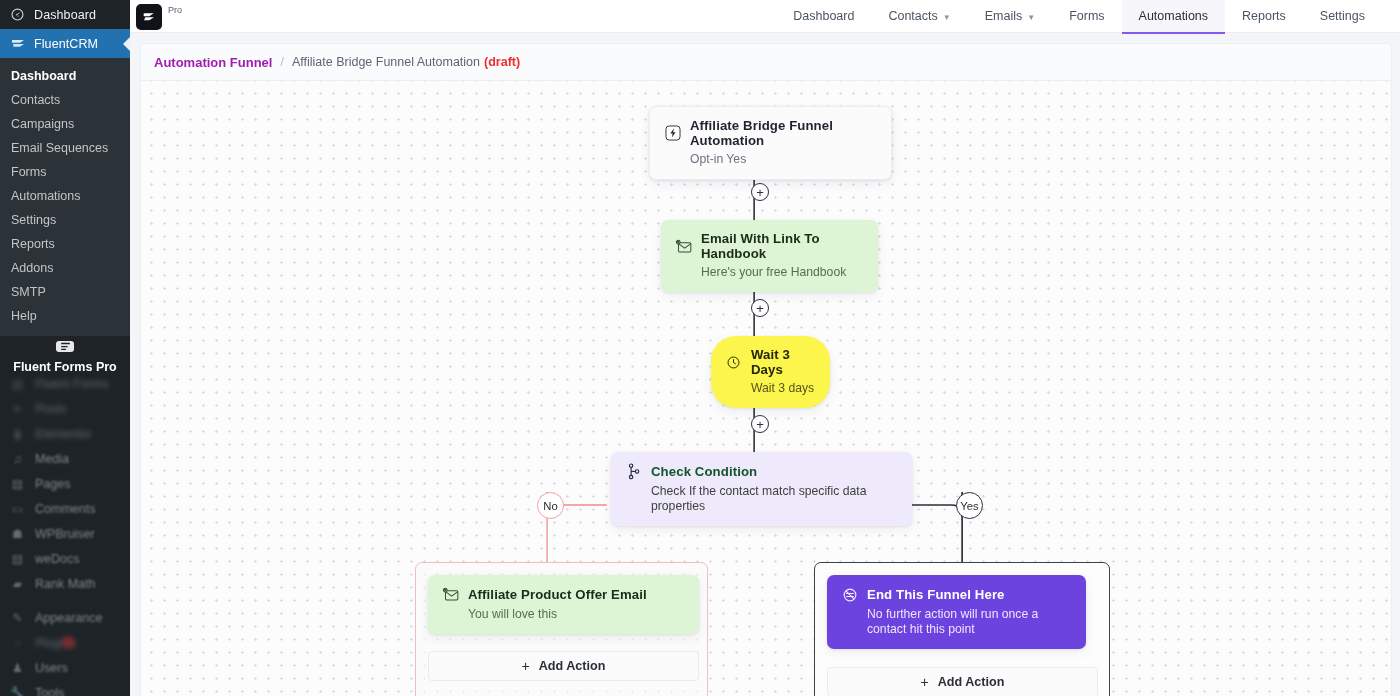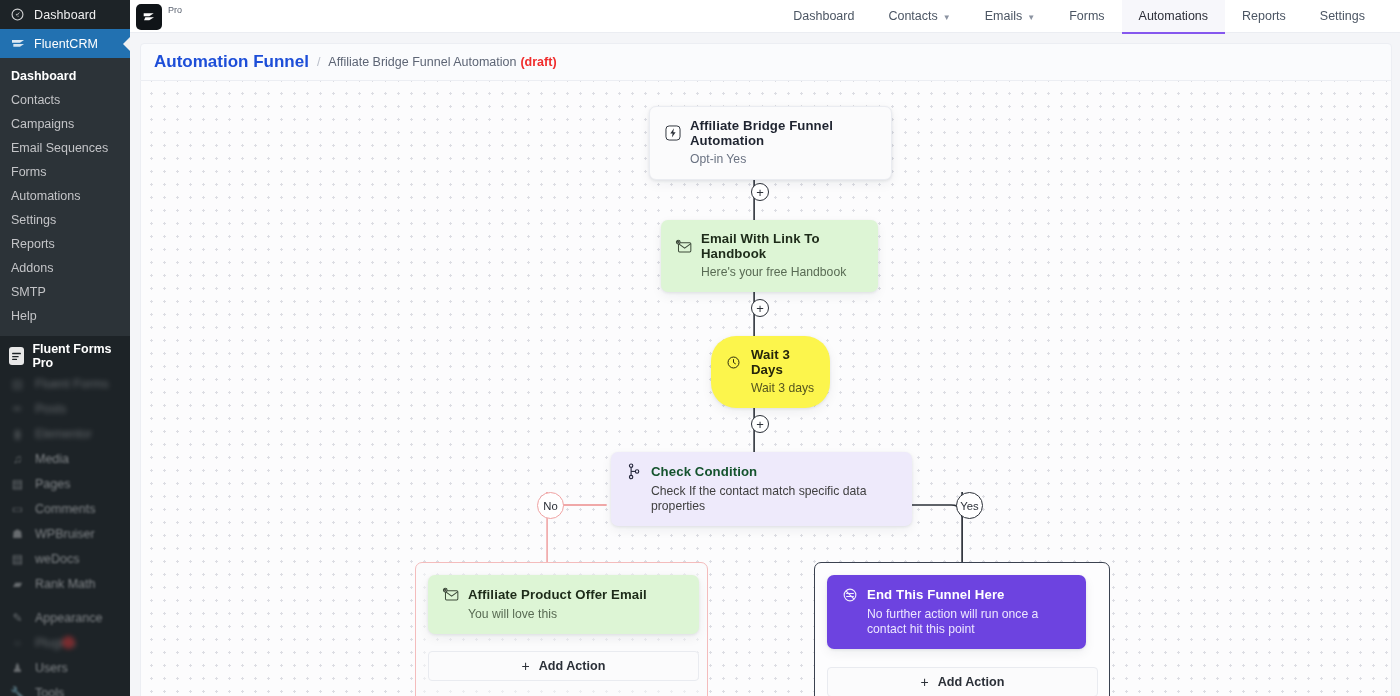--- a/index.html
+++ b/index.html
@@ -47,20 +47,21 @@
   .blur1 { filter: blur(2.6px); opacity: .5; }
   .blur2 { filter: blur(1.1px); opacity: .72; }
   .wp-badge-dot {
     position: absolute; left: 62px; top: 6px; width: 13px; height: 13px;
     border-radius: 50%; background: #d63638;
   }
   .wp-brand-item {
     display: flex; align-items: center; gap: 8px; height: 30px;
     padding: 0 9px; color: #fff; font-size: 12.5px; font-weight: 600;
     margin-top: 5px;
+    flex-direction: column;
   }
   .ff-logo {
     width: 18px; height: 18px; border-radius: 3px; background: #e8e8e8;
     display:flex; align-items:center; justify-content:center;
   }
 
   
   #main { flex: 1 1 auto; height: 696px; position: relative; background: #f4f5f8; }
 
   
@@ -88,21 +89,21 @@
   }
   .caret { font-size: 8px; color: #8b93a1; position: relative; top: 1px; }
 
   
   #subheader {
     position: absolute; top: 33px; left: 0; right: 0; height: 38px;
     margin: 10px 8px 0 10px; width: calc(100% - 18px);
     background: #fafbfd; border: 1px solid #eceef3; border-radius: 4px 4px 0 0;
     display: flex; align-items: center; padding: 0 13px; z-index: 18;
   }
-  .crumb-b { font-size: 17px; font-weight: bold; color: #1d4ed8; }
+  .crumb-b { font-size: 13px; font-weight: bold; color: #a21caf; }
   .crumb-sl { font-size: 12.5px; color: #b9bec9; margin: 0 8px; }
   .crumb-t { font-size: 12.5px; color: #5d6575; }
   .crumb-draft { font-size: 12.5px; color: #f02d2d; font-weight: bold; margin-left: 4px; }
   #subheader-right { margin-left: auto; display: flex; align-items: center; gap: 9px; }
   .gear-btn {
     width: 36px; height: 24px; border: 1px solid #dfe3ec; border-radius: 4px;
     background: #fff; display: flex; align-items: center; justify-content: center;
     color: #5d6575;
   }
   .stats-box {

